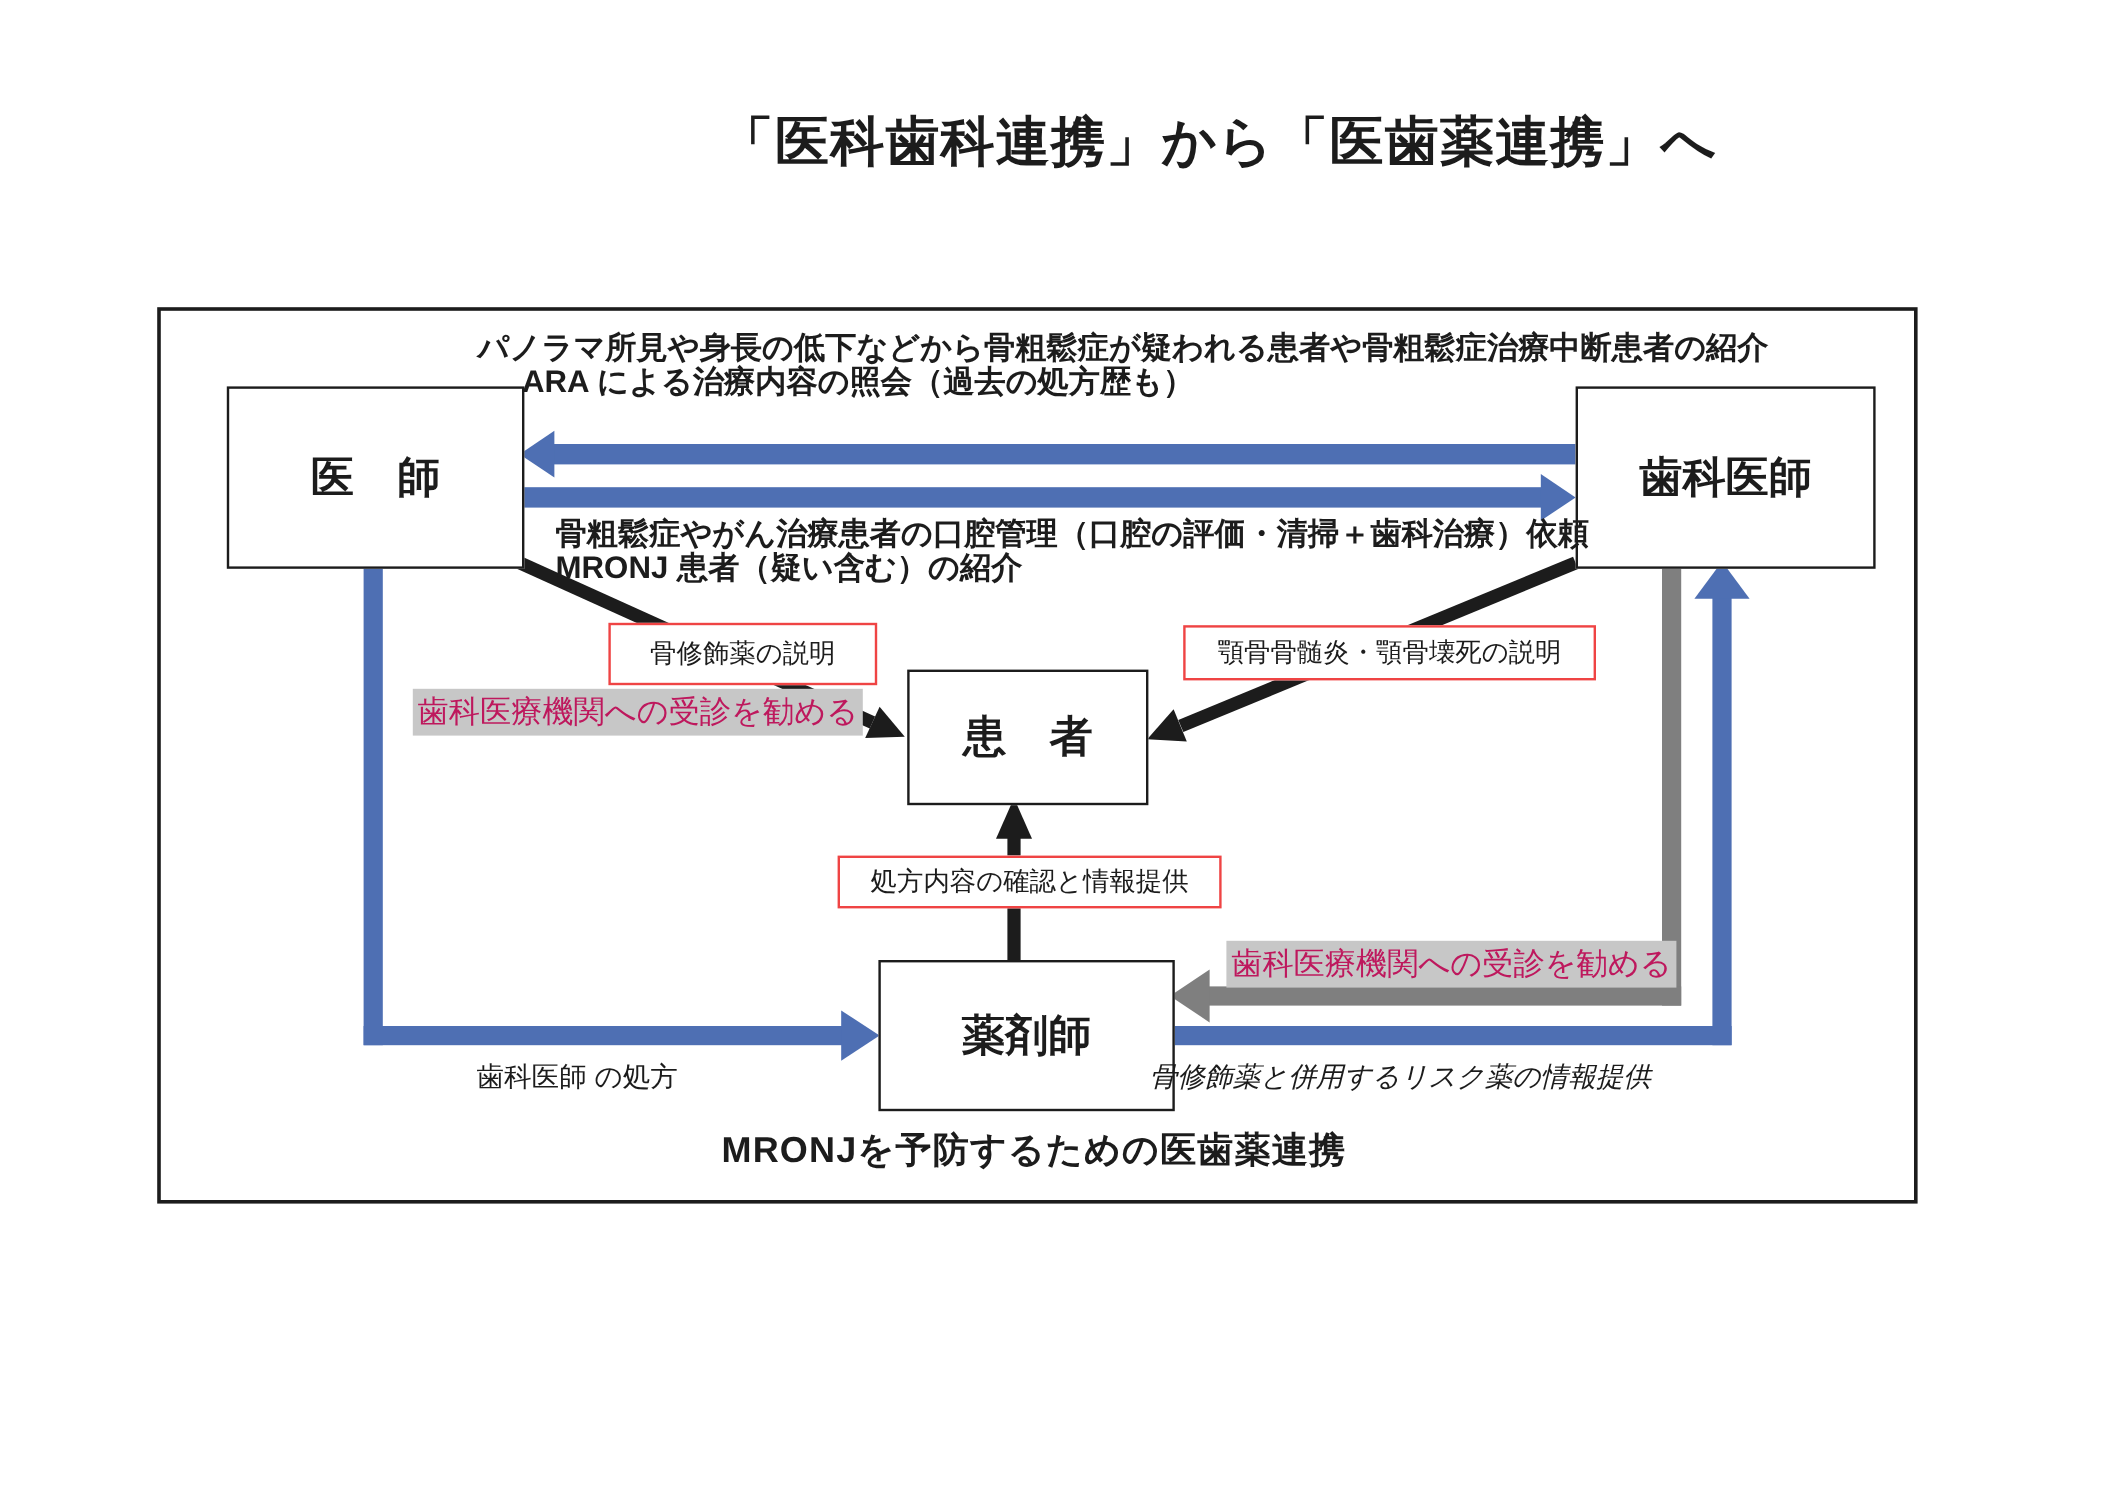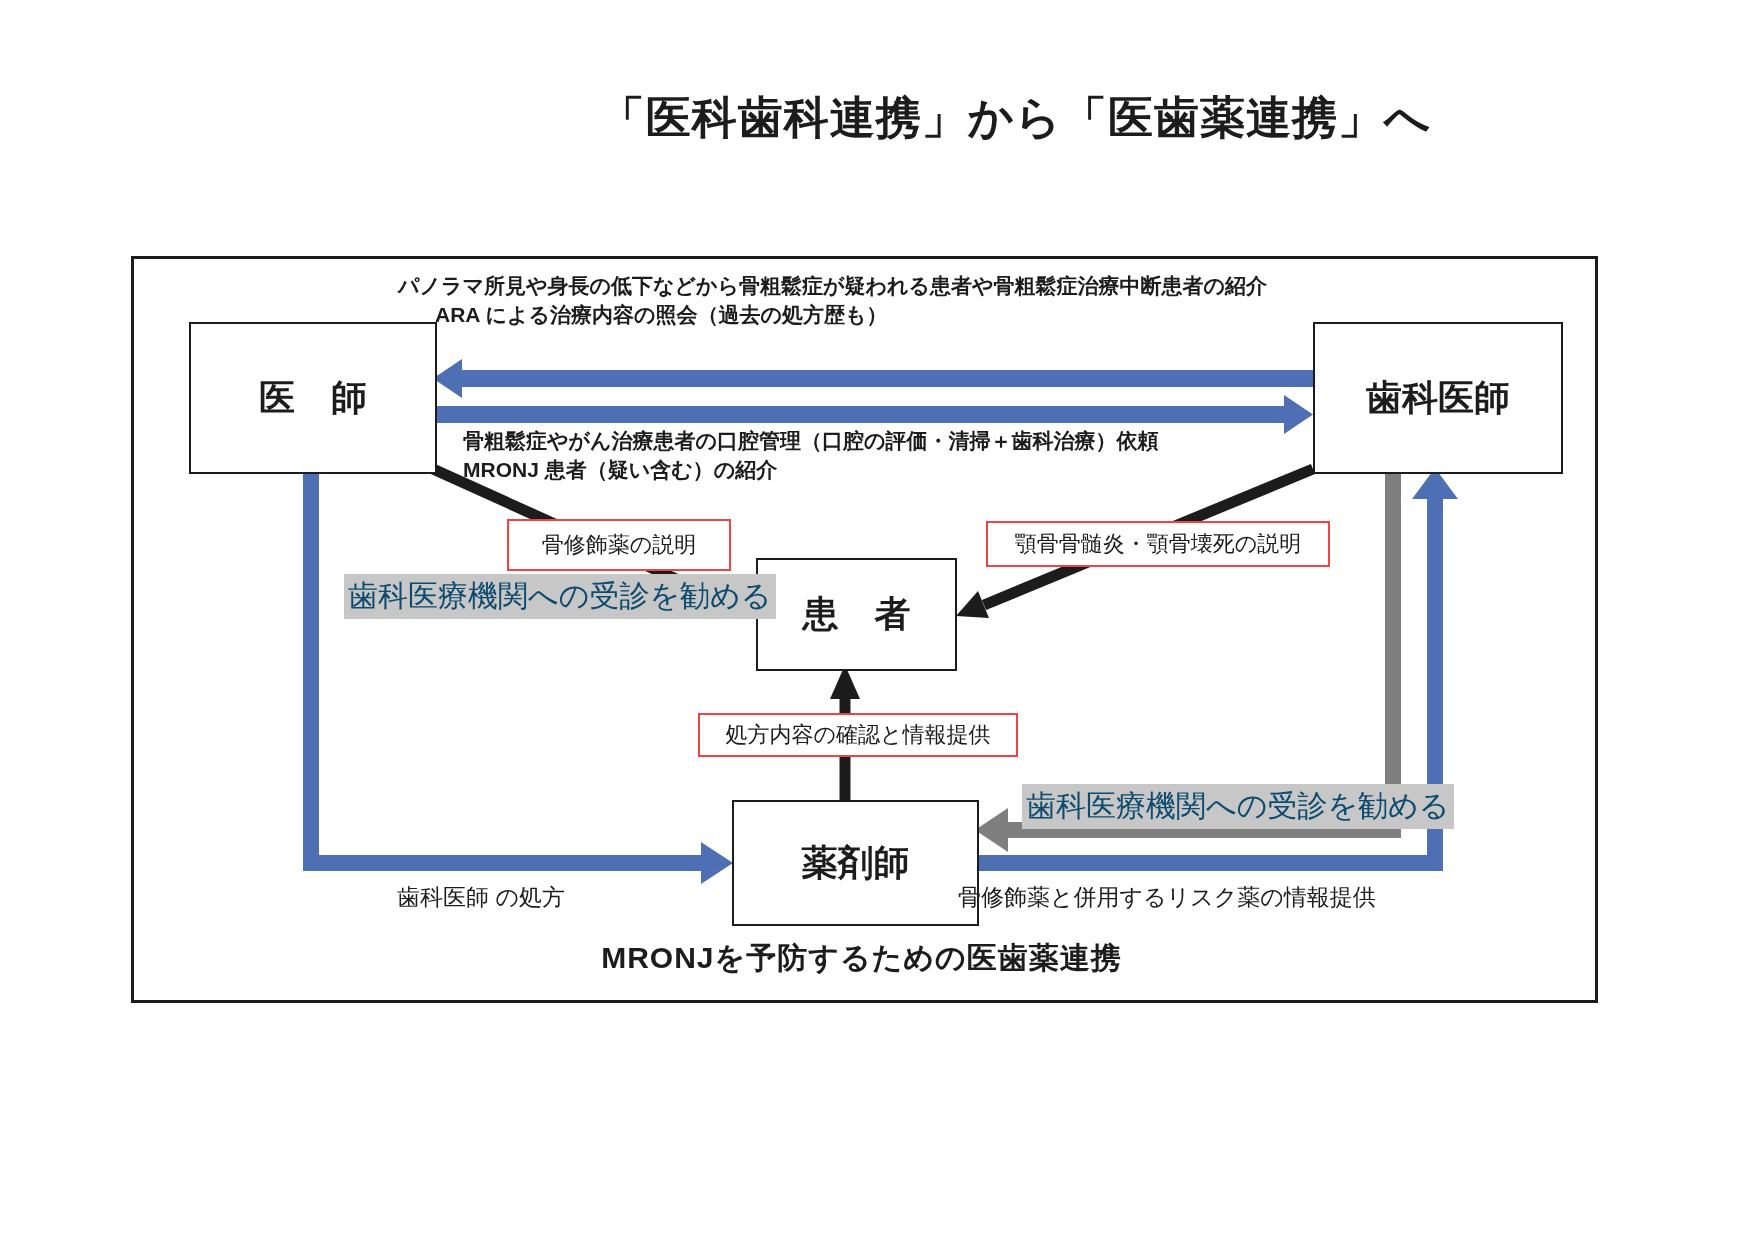--- a/index.html
+++ b/index.html
@@ -27,37 +27,37 @@
   .node-pharmacist{left:732px;top:800px;width:243px;height:122px;}
   .small-box{
     position:absolute;z-index:2;background:#fff;border:2px solid #ef4444;
     display:flex;align-items:center;justify-content:center;
     font-size:22px;white-space:nowrap;
   }
   .box-bone-drug{left:507px;top:519px;width:220px;height:48px;}
   .box-jaw{left:986px;top:521px;width:340px;height:42px;}
   .box-prescription{left:698px;top:713px;width:316px;height:40px;}
   .hl{
-    position:absolute;z-index:2;background:#c7c7c7;color:#0c4a6e;
-    font-size:30px;padding:2px 4px;white-space:nowrap;
+    position:absolute;z-index:2;background:#c7c7c7;color:#be185d;
+    font-size:26px;padding:2px 4px;white-space:nowrap;
   }
   .hl-left{left:344px;top:574px;}
   .hl-right{left:1022px;top:784px;}
   .lbl{
-    position:absolute;z-index:2;font-size:21px;font-weight:600;white-space:nowrap;
+    position:absolute;z-index:2;font-size:26px;font-weight:600;white-space:nowrap;
   }
   .lbl-d2d-1{left:398px;top:272px;}
   .lbl-d2d-2{left:435px;top:301px;}
   .lbl-dd-1{left:463px;top:427px;}
   .lbl-dd-2{left:463px;top:456px;}
   .lbl2{
     position:absolute;z-index:2;font-size:23px;font-weight:400;white-space:nowrap;
   }
   .lbl-rx{left:397px;top:882px;}
-  .lbl-risk{left:958px;top:882px;}
+  .lbl-risk{left:958px;top:882px;font-style:italic;}
   .caption{
     position:absolute;z-index:2;left:131px;top:938px;width:1461px;text-align:center;
     font-size:30px;font-weight:600;letter-spacing:1px;white-space:nowrap;
   }
 </style>
 </head>
 <body>
 
 <div class="stage">
 

